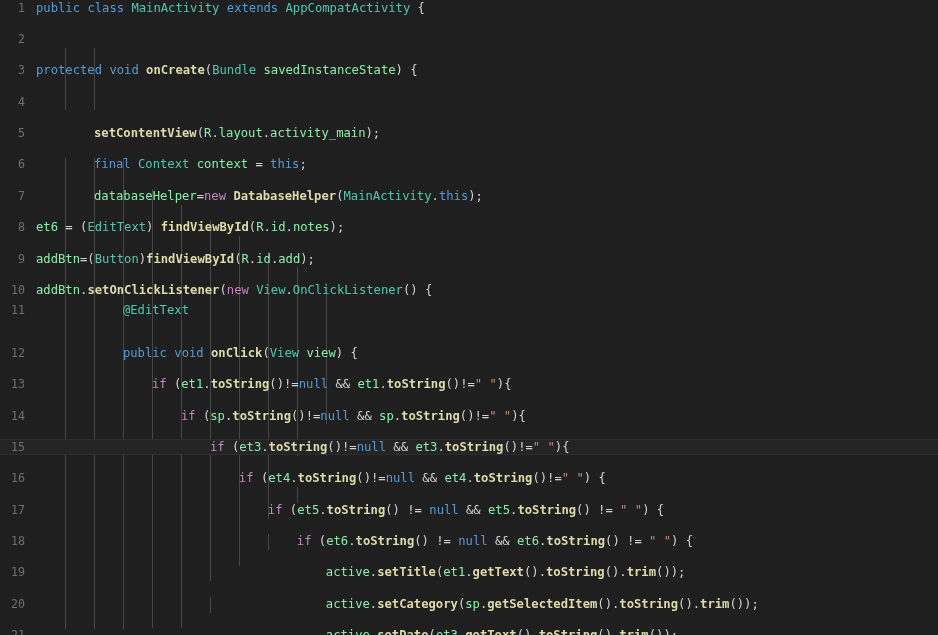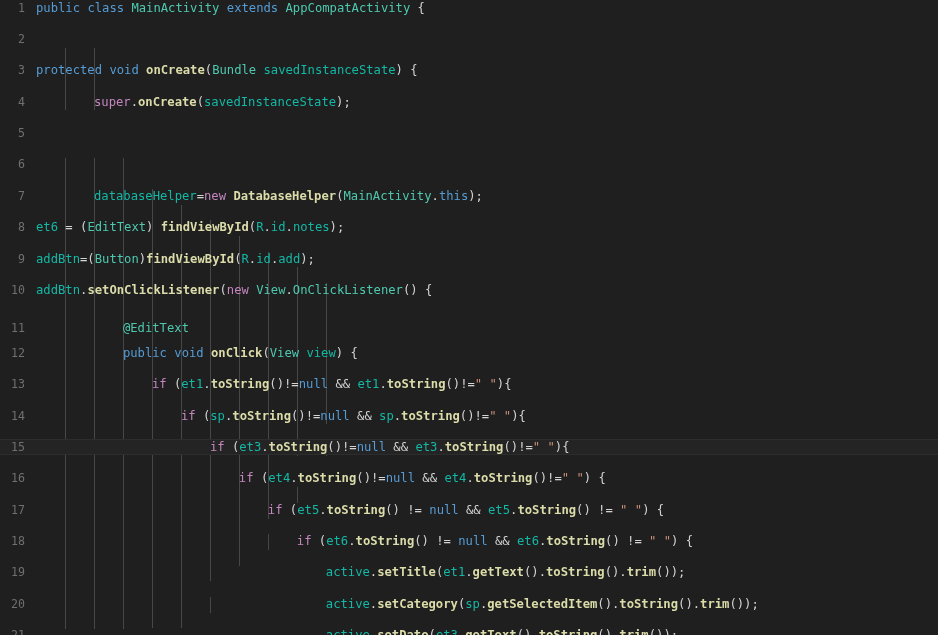--- a/index.html
+++ b/index.html
@@ -31,21 +31,21 @@
   .num{
     position:absolute;left:0;width:25px;text-align:right;
     color:#6f706f;font-size:11.6px;
   }
   .code{position:absolute;left:36px;top:0;}
   
   .kw{color:#569cd6;}
   .kwc{color:#c586c0;}
   .typ{color:#4ec9b0;}
   .fn{color:#dcdcaa;font-weight:bold;}
-  .var{color:#14b8a6;}
+  .var{color:#86efac;}
   .str{color:#ce9178;}
   .pun{color:#d4d4d4;}
   .ann{color:#4ec9b0;}
 </style>
 </head>
 <body>
 
 <div id="editor">
   <div id="guides">
       <i style="left: 65px; top: 47.6px; height: 62.8px; background: rgb(70, 71, 70);"></i>
@@ -63,28 +63,28 @@
       <i style="left: 297px; top: 267.4px; height: 188.4px; background: rgb(70, 71, 70);"></i>
       <i style="left: 297px; top: 487.2px; height: 15.7px; background: rgb(70, 71, 70);"></i>
       <i style="left: 326px; top: 283.1px; height: 141.3px; background: rgb(70, 71, 70);"></i>
       <i style="left: 326px; top: 440.1px; height: 15.7px; background: rgb(70, 71, 70);"></i>
     </div>
   <div id="curline" style="top: 439.1px; background: rgb(35, 36, 35);"></div>
   <div id="lines">
       <div class="ln" style="top: 0.5px;"><span class="num">1</span><span class="code" style="left: 36px;"><span class="kw">public</span><span class="pun"> </span><span class="kw">class</span><span class="pun"> </span><span class="typ">MainActivity</span><span class="pun"> </span><span class="kw">extends</span><span class="pun"> </span><span class="typ">AppCompatActivity</span><span class="pun"> {</span></span></div>
       <div class="ln" style="top: 16.2px;"><span class="num">2</span><span class="code" style="left: 36px;"></span></div>
       <div class="ln" style="top: 31.9px;"><span class="num">3</span><span class="code" style="left: 36px;"><span class="kw">protected</span><span class="pun"> </span><span class="kw">void</span><span class="pun"> </span><span class="fn">onCreate</span><span class="pun">(</span><span class="typ">Bundle</span><span class="pun"> </span><span class="var">savedInstanceState</span><span class="pun">) {</span></span></div>
-      <div class="ln" style="top: 47.6px;"><span class="num">4</span><span class="code" style="left: 93.96px;"><span class="kwc">super</span><span class="pun">.</span><span class="fn">onCreate</span><span class="pun">(</span><span class="var">savedInstanceState</span><span class="pun">);</span></span></div>
-      <div class="ln" style="top: 63.3px;"><span class="num">5</span></div>
-      <div class="ln" style="top: 79px;"><span class="num">6</span></div>
+      <div class="ln" style="top: 47.6px;"><span class="num">4</span></div>
+      <div class="ln" style="top: 63.3px;"><span class="num">5</span><span class="code" style="left: 93.96px;"><span class="fn">setContentView</span><span class="pun">(</span><span class="var">R</span><span class="pun">.</span><span class="var">layout</span><span class="pun">.</span><span class="var">activity_main</span><span class="pun">);</span></span></div>
+      <div class="ln" style="top: 79px;"><span class="num">6</span><span class="code" style="left: 93.96px;"><span class="kw">final</span><span class="pun"> </span><span class="typ">Context</span><span class="pun"> </span><span class="var">context</span><span class="pun"> = </span><span class="kw">this</span><span class="pun">;</span></span></div>
       <div class="ln" style="top: 94.7px;"><span class="num">7</span><span class="code" style="left: 93.96px;"><span class="var">databaseHelper</span><span class="pun">=</span><span class="kwc">new</span><span class="pun"> </span><span class="fn">DatabaseHelper</span><span class="pun">(</span><span class="typ">MainActivity</span><span class="pun">.</span><span class="kw">this</span><span class="pun">);</span></span></div>
       <div class="ln" style="top: 110.4px;"><span class="num">8</span><span class="code" style="left: 36px;"><span class="var">et6</span><span class="pun"> = (</span><span class="typ">EditText</span><span class="pun">) </span><span class="fn">findViewById</span><span class="pun">(</span><span class="var">R</span><span class="pun">.</span><span class="var">id</span><span class="pun">.</span><span class="var">notes</span><span class="pun">);</span></span></div>
       <div class="ln" style="top: 126.1px;"><span class="num">9</span><span class="code" style="left: 36px;"><span class="var">addBtn</span><span class="pun">=(</span><span class="typ">Button</span><span class="pun">)</span><span class="fn">findViewById</span><span class="pun">(</span><span class="var">R</span><span class="pun">.</span><span class="var">id</span><span class="pun">.</span><span class="var">add</span><span class="pun">);</span></span></div>
       <div class="ln" style="top: 141.8px;"><span class="num">10</span><span class="code" style="left: 36px;"><span class="var">addBtn</span><span class="pun">.</span><span class="fn">setOnClickListener</span><span class="pun">(</span><span class="kwc">new</span><span class="pun"> </span><span class="typ">View</span><span class="pun">.</span><span class="typ">OnClickListener</span><span class="pun">() {</span></span></div>
-      <div class="ln" style="top: 164px;"><span class="num">11</span><span class="code" style="left: 122.94px;"><span class="ann">@EditText</span></span></div>
+      <div class="ln" style="top: 146px;"><span class="num">11</span><span class="code" style="left: 122.94px;"><span class="ann">@EditText</span></span></div>
       <div class="ln" style="top: 173.2px;"><span class="num">12</span><span class="code" style="left: 122.94px;"><span class="kw">public</span><span class="pun"> </span><span class="kw">void</span><span class="pun"> </span><span class="fn">onClick</span><span class="pun">(</span><span class="typ">View</span><span class="pun"> </span><span class="var">view</span><span class="pun">) {</span></span></div>
       <div class="ln" style="top: 188.9px;"><span class="num">13</span><span class="code" style="left: 151.92px;"><span class="kwc">if</span><span class="pun"> (</span><span class="var">et1</span><span class="pun">.</span><span class="fn">toString</span><span class="pun">()!=</span><span class="kw">null</span><span class="pun"> &amp;&amp; </span><span class="var">et1</span><span class="pun">.</span><span class="fn">toString</span><span class="pun">()!=</span><span class="str">" "</span><span class="pun">){</span></span></div>
       <div class="ln" style="top: 204.6px;"><span class="num">14</span><span class="code" style="left: 180.9px;"><span class="kwc">if</span><span class="pun"> (</span><span class="var">sp</span><span class="pun">.</span><span class="fn">toString</span><span class="pun">()!=</span><span class="kw">null</span><span class="pun"> &amp;&amp; </span><span class="var">sp</span><span class="pun">.</span><span class="fn">toString</span><span class="pun">()!=</span><span class="str">" "</span><span class="pun">){</span></span></div>
       <div class="ln" style="top: 220.3px;"><span class="num">15</span><span class="code" style="left: 209.88px;"><span class="kwc">if</span><span class="pun"> (</span><span class="var">et3</span><span class="pun">.</span><span class="fn">toString</span><span class="pun">()!=</span><span class="kw">null</span><span class="pun"> &amp;&amp; </span><span class="var">et3</span><span class="pun">.</span><span class="fn">toString</span><span class="pun">()!=</span><span class="str">" "</span><span class="pun">){</span></span></div>
       <div class="ln" style="top: 236px;"><span class="num">16</span><span class="code" style="left: 238.86px;"><span class="kwc">if</span><span class="pun"> (</span><span class="var">et4</span><span class="pun">.</span><span class="fn">toString</span><span class="pun">()!=</span><span class="kw">null</span><span class="pun"> &amp;&amp; </span><span class="var">et4</span><span class="pun">.</span><span class="fn">toString</span><span class="pun">()!=</span><span class="str">" "</span><span class="pun">) {</span></span></div>
       <div class="ln" style="top: 251.7px;"><span class="num">17</span><span class="code" style="left: 267.84px;"><span class="kwc">if</span><span class="pun"> (</span><span class="var">et5</span><span class="pun">.</span><span class="fn">toString</span><span class="pun">() != </span><span class="kw">null</span><span class="pun"> &amp;&amp; </span><span class="var">et5</span><span class="pun">.</span><span class="fn">toString</span><span class="pun">() != </span><span class="str">" "</span><span class="pun">) {</span></span></div>
       <div class="ln" style="top: 267.4px;"><span class="num">18</span><span class="code" style="left: 296.82px;"><span class="kwc">if</span><span class="pun"> (</span><span class="var">et6</span><span class="pun">.</span><span class="fn">toString</span><span class="pun">() != </span><span class="kw">null</span><span class="pun"> &amp;&amp; </span><span class="var">et6</span><span class="pun">.</span><span class="fn">toString</span><span class="pun">() != </span><span class="str">" "</span><span class="pun">) {</span></span></div>
       <div class="ln" style="top: 283.1px;"><span class="num">19</span><span class="code" style="left: 325.8px;"><span class="var">active</span><span class="pun">.</span><span class="fn">setTitle</span><span class="pun">(</span><span class="var">et1</span><span class="pun">.</span><span class="fn">getText</span><span class="pun">().</span><span class="fn">toString</span><span class="pun">().</span><span class="fn">trim</span><span class="pun">());</span></span></div>
       <div class="ln" style="top: 298.8px;"><span class="num">20</span><span class="code" style="left: 325.8px;"><span class="var">active</span><span class="pun">.</span><span class="fn">setCategory</span><span class="pun">(</span><span class="var">sp</span><span class="pun">.</span><span class="fn">getSelectedItem</span><span class="pun">().</span><span class="fn">toString</span><span class="pun">().</span><span class="fn">trim</span><span class="pun">());</span></span></div>
       <div class="ln" style="top: 314.5px;"><span class="num">21</span><span class="code" style="left: 325.8px;"><span class="var">active</span><span class="pun">.</span><span class="fn">setDate</span><span class="pun">(</span><span class="var">et3</span><span class="pun">.</span><span class="fn">getText</span><span class="pun">().</span><span class="fn">toString</span><span class="pun">().</span><span class="fn">trim</span><span class="pun">());</span></span></div>

